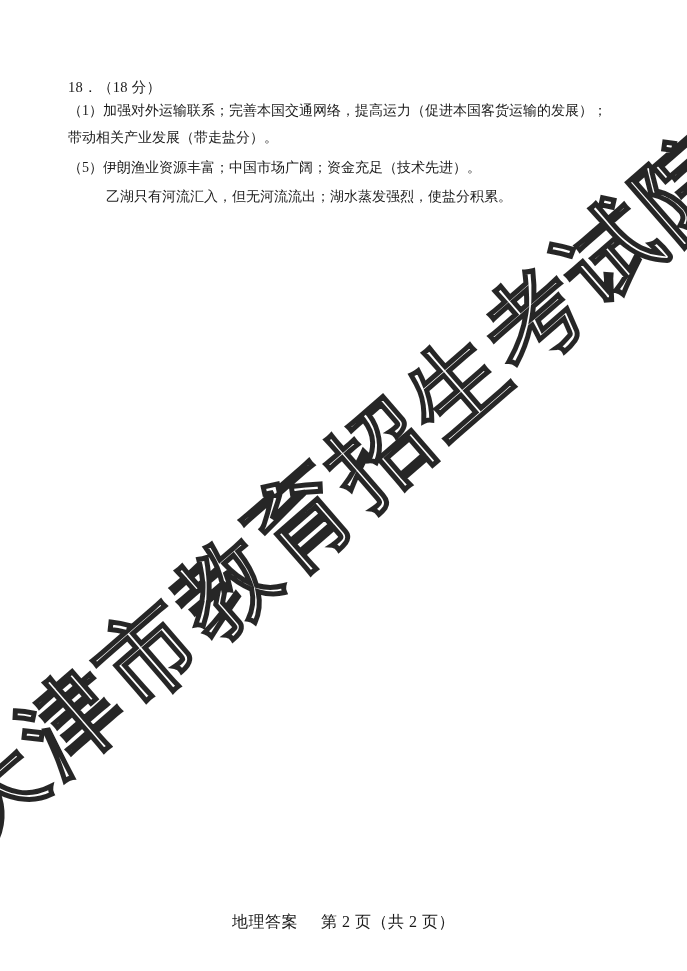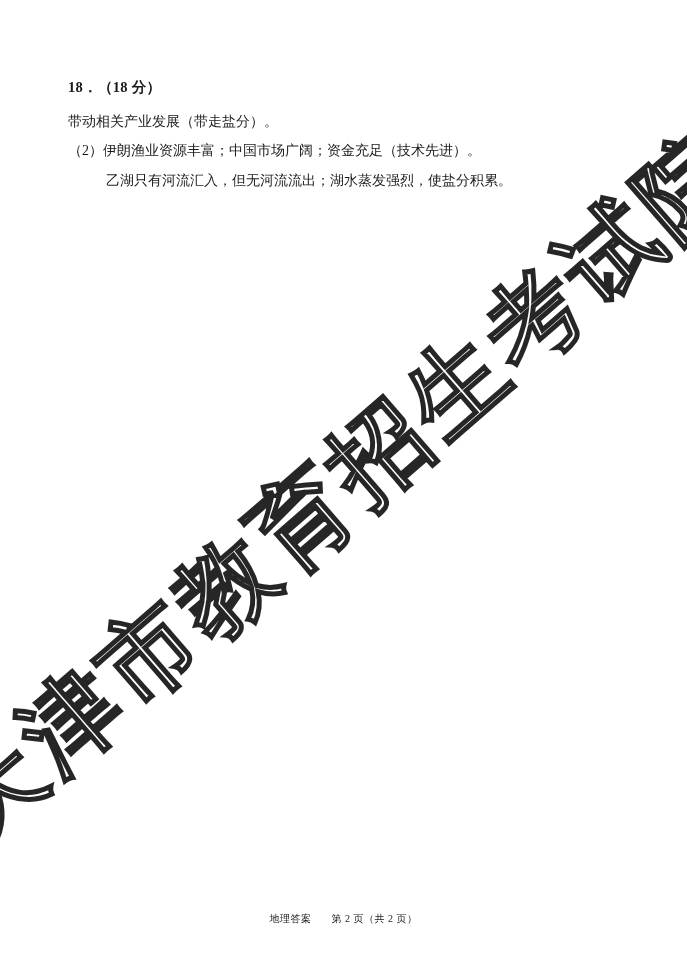--- a/index.html
+++ b/index.html
@@ -22,23 +22,22 @@
     overflow: hidden;
   }
   .content {
     position: absolute;
     left: 68px;
     top: 78px;
     width: 560px;
   }
   .q-head {
     font-size: 14.5px;
-    font-weight: bold;
+    font-weight: normal;
     letter-spacing: 0.3px;
-    margin-bottom: 11px;
     white-space: nowrap;
   }
   .item {
     font-size: 14px;
     line-height: 1.95;
     margin-bottom: 2px;
   }
   .item .line {
     white-space: nowrap;
   }
@@ -61,44 +60,45 @@
     white-space: nowrap;
     pointer-events: none;
     opacity: 0.92;
   }
   .footer {
     position: absolute;
     left: 0;
     right: 0;
     top: 912px;
     text-align: center;
-    font-size: 10px;
+    font-size: 16px;
     color: #1a1a1a;
     letter-spacing: 0.5px;
   }
   .footer .sep {
     display: inline-block;
     width: 14px;
   }
 </style>
 </head>
 <body>
 
 <div class="page">
 
   <div class="content">
 
     <div class="q-head">18．（18 分）</div>
 
     <div class="item">
+      <div class="line">（1）加强对外运输联系；完善本国交通网络，提高运力（促进本国客货运输的发展）；</div>
       <div class="line">带动相关产业发展（带走盐分）。</div>
     </div>
 
     <div class="item">
-      <div class="line">（2）伊朗渔业资源丰富；中国市场广阔；资金充足（技术先进）。</div>
+      <div class="line">（5）伊朗渔业资源丰富；中国市场广阔；资金充足（技术先进）。</div>
     </div>
 
     <div class="item">
       <div class="line indent-2">乙湖只有河流汇入，但无河流流出；湖水蒸发强烈，使盐分积累。</div>
     </div>
 
   </div>
 
   <div class="watermark">天津市教育招生考试院</div>
 

